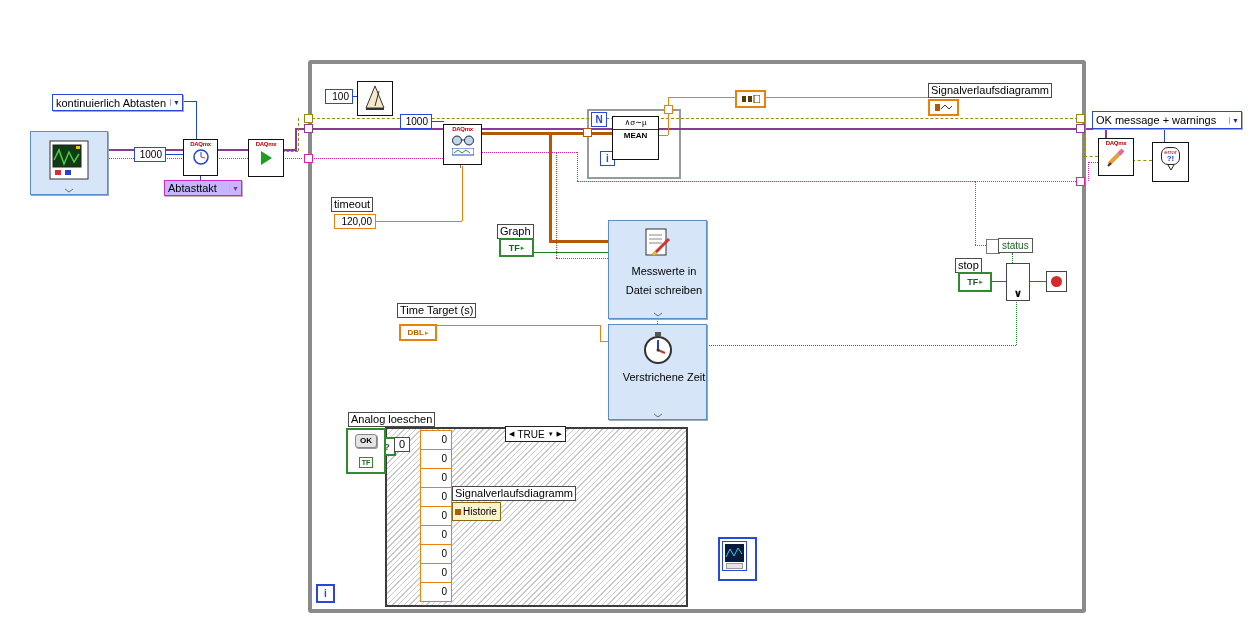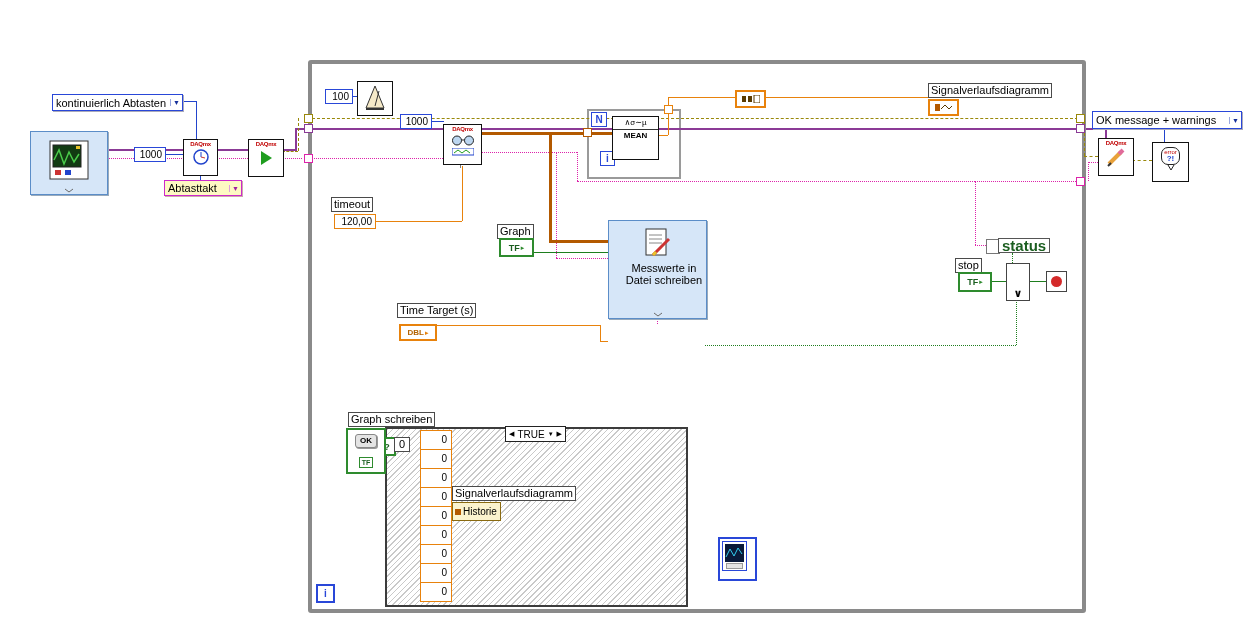--- a/index.html
+++ b/index.html
@@ -23,28 +23,28 @@
   .node{position:absolute;z-index:3;}
   .lblbox{background:#fff;border:1px solid #4a4a4a;font-size:11px;line-height:13px;
           padding:0 2px;white-space:nowrap;}
   .constB{background:#fff;border:1px solid #2947D8;font-size:10px;line-height:13px;
           padding:0 3px;text-align:right;}
   .constO{background:#fff;border:1px solid #E8820C;font-size:10px;line-height:13px;
           padding:0 3px;text-align:right;}
   .enum{background:#fff;border:1px solid #2947D8;box-shadow:1px 1px 0 #aab;
         display:flex;align-items:center;font-size:11px;padding-left:3px;}
   .enum .dd,.ring .dd{margin-left:auto;color:#16309a;font-size:7px;padding:0 2px;border-left:1px solid #9aa8e0;}
-  .ring{background:#fef9c3;border:1px solid #CC29CC;box-shadow:1px 1px 0 #caa;
+  .ring{background:#c4b5fd;border:1px solid #CC29CC;box-shadow:1px 1px 0 #caa;
         display:flex;align-items:center;font-size:11px;padding-left:3px;}
   .vi{background:#fff;border:1px solid #111;display:flex;flex-direction:column;
       align-items:center;justify-content:flex-start;}
   .daqtxt{color:#C00000;font-weight:bold;font-size:6px;line-height:8px;letter-spacing:-0.3px;}
   .express{background:#D6E6F8;border:1px solid #5B8DC8;box-shadow:1px 1px 0 #9ab;
            display:flex;flex-direction:column;align-items:center;}
-  .xlabel{font-size:11px;text-align:center;line-height:12px;margin-top:3px;margin-left:13px;}
+  .xlabel{font-size:11px;text-align:center;line-height:19px;margin-top:3px;margin-left:13px;}
   .chev{margin-top:auto;margin-bottom:1px;}
   .tf{background:#fff;border:2px solid #2E8B2E;color:#1B5E20;font-weight:bold;font-size:9px;
       display:flex;align-items:center;justify-content:center;gap:1px;}
   .tf .ar{font-size:7px;color:#2E8B2E;}
   .dbl{background:#fff;border:2px solid #E8820C;color:#B36200;font-weight:bold;font-size:8px;
       display:flex;align-items:center;justify-content:center;gap:1px;}
   .dbl .ar{font-size:7px;color:#E8820C;}
   .blueterm{background:#fff;border:1px solid #2947D8;color:#2947D8;font-weight:bold;
             font-size:10px;display:flex;align-items:center;justify-content:center;}
   .ot{background:#fff;border:2px solid #E8820C;display:flex;align-items:center;justify-content:center;}
@@ -54,22 +54,22 @@
             display:flex;align-items:center;z-index:3;}
   .seltxt{flex:1;text-align:center;font-size:10px;line-height:12px;}
   .cell{width:26px;height:18px;border:1px solid #E8820C;background:#fff;font-size:10px;
         line-height:18px;text-align:right;padding-right:4px;margin-top:-1px;}
   .caseSel{background:#fff;border:1px solid #222;display:flex;align-items:center;gap:3px;
            font-size:10px;padding:0 3px;height:14px;z-index:4;}
   .prop{background:#FBF3CE;border:1px solid #8A6A10;font-size:10px;line-height:15px;
         padding:0 3px 0 2px;display:flex;align-items:center;gap:2px;}
   .ornode{background:#fff;border:1px solid #444;display:flex;align-items:flex-end;
           justify-content:center;font-size:11px;font-weight:bold;}
-  .unb{background:#fff;border:1px solid #555;font-size:15px;line-height:13px;padding:0 3px;
-       color:#1B5E20;font-weight:bold;}
+  .unb{background:#fff;border:1px solid #555;font-size:10px;line-height:13px;padding:0 3px;
+       color:#1B5E20;font-weight:normal;}
 </style>
 </head>
 <body>
 
 <div id="canvas">
 
   <div class="abs bigloop" style="left:308px;top:60px;width:770px;height:545px"></div>
   <div class="abs casebox" style="left:385px;top:427px;width:299px;height:176px"></div>
   <div class="abs forloop" style="left:587px;top:109px;width:90px;height:66px"></div>
 
@@ -259,30 +259,43 @@
       <polyline points="1,1 5,4 9,1" fill="none" stroke="#6a6a6a"></polyline>
     </svg>
   </div>
 
   <div class="node lblbox" style="left:397px;top:303px">Time Target (s)</div>
   <div class="node dbl" style="left:399px;top:324px;width:34px;height:13px">
     <span>DBL</span>
     <span class="ar">▸</span>
   </div>
 
+  <div class="node express" style="left:608px;top:324px;width:97px;height:94px">
+    <svg width="32" height="34" style="margin-top:6px">
+      <rect x="13" y="1" width="6" height="4" fill="#555"></rect>
+      <circle cx="16" cy="19" r="13" fill="#fff" stroke="#333" stroke-width="2"></circle>
+      <line x1="16" y1="19" x2="16" y2="9" stroke="#2244CC" stroke-width="2"></line>
+      <line x1="16" y1="19" x2="23" y2="22" stroke="#CC3333" stroke-width="2"></line>
+      <circle cx="16" cy="19" r="1.5" fill="#333"></circle>
+    </svg>
+    <div class="xlabel" style="width:92px">Verstrichene Zeit</div>
+    <svg class="chev" width="10" height="5">
+      <polyline points="1,1 5,4 9,1" fill="none" stroke="#6a6a6a"></polyline>
+    </svg>
+  </div>
 
   <div class="node caseSel" style="left:505px;top:426px">
     <span style="font-size:7px">◀</span>
     <span>TRUE</span>
     <span style="font-size:6px">▼</span>
     <span style="font-size:7px">▶</span>
   </div>
   <div class="node tf" style="left:378px;top:437px;width:14px;height:15px">?</div>
 
-  <div class="node lblbox" style="left:348px;top:412px">Graph schreiben</div>
+  <div class="node lblbox" style="left:348px;top:412px">Analog loeschen</div>
   <div class="node" style="left:346px;top:428px;width:36px;height:42px;background:#fff;border:2px solid #2E8B2E;display:flex;flex-direction:column;align-items:center;justify-content:space-around">
     <div style="background:#E4E4E4;border:1px solid #888;border-radius:3px;font-size:8px;font-weight:bold;line-height:12px;padding:0 4px;box-shadow:1px 1px 0 #999">OK</div>
     <div style="border:1px solid #2E8B2E;color:#1B5E20;font-size:7px;font-weight:bold;line-height:9px;padding:0 2px">TF</div>
   </div>
 
   <div class="node lblbox" style="left:394px;top:437px;padding:0 4px">0</div>
 
   <div class="node" style="left:420px;top:431px">
     <div class="cell">0</div>
     <div class="cell">0</div>

